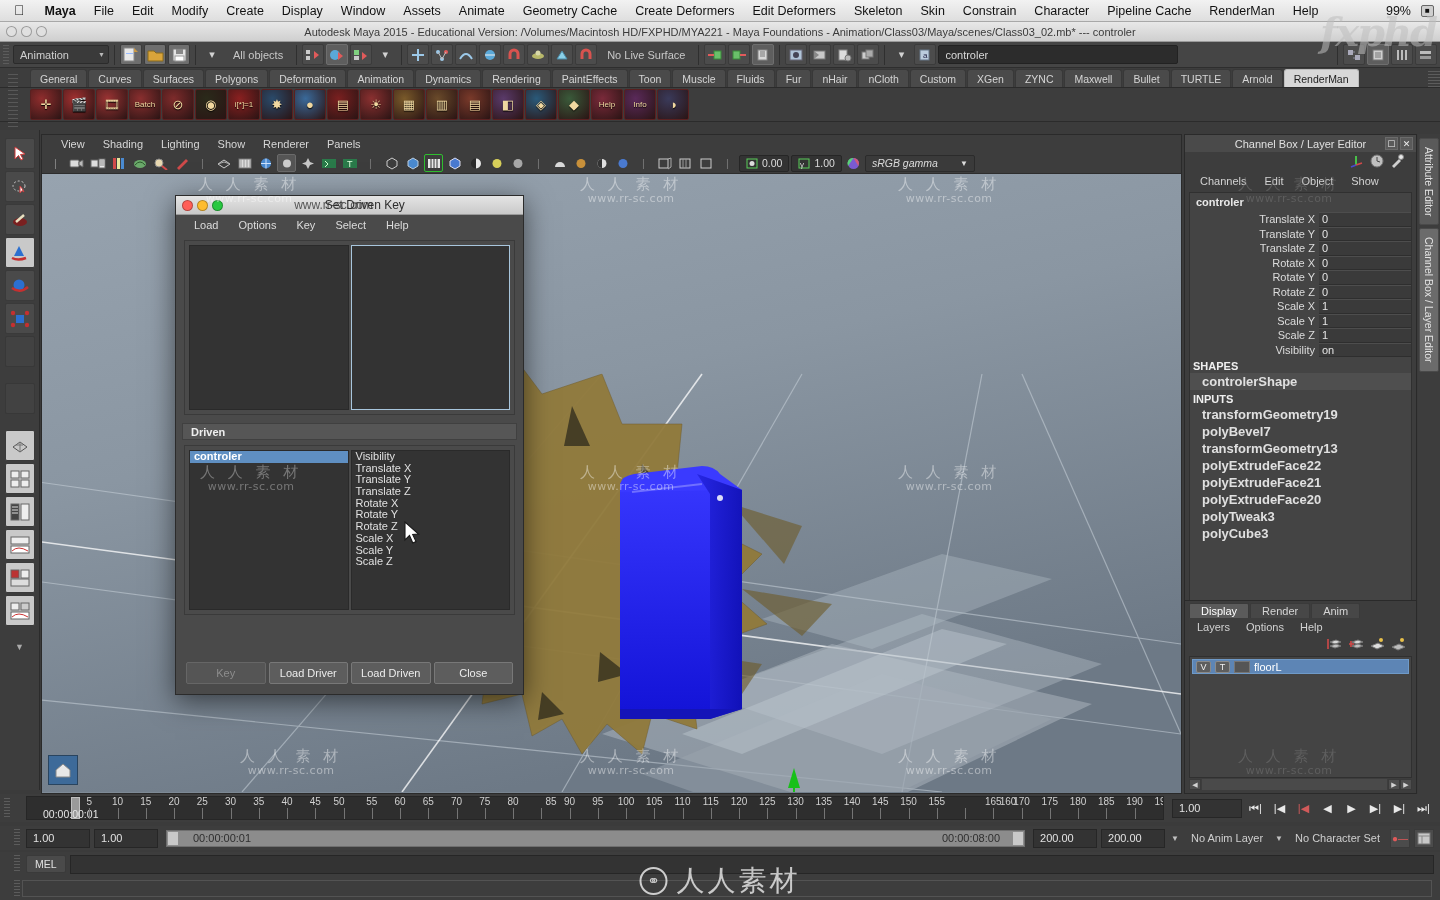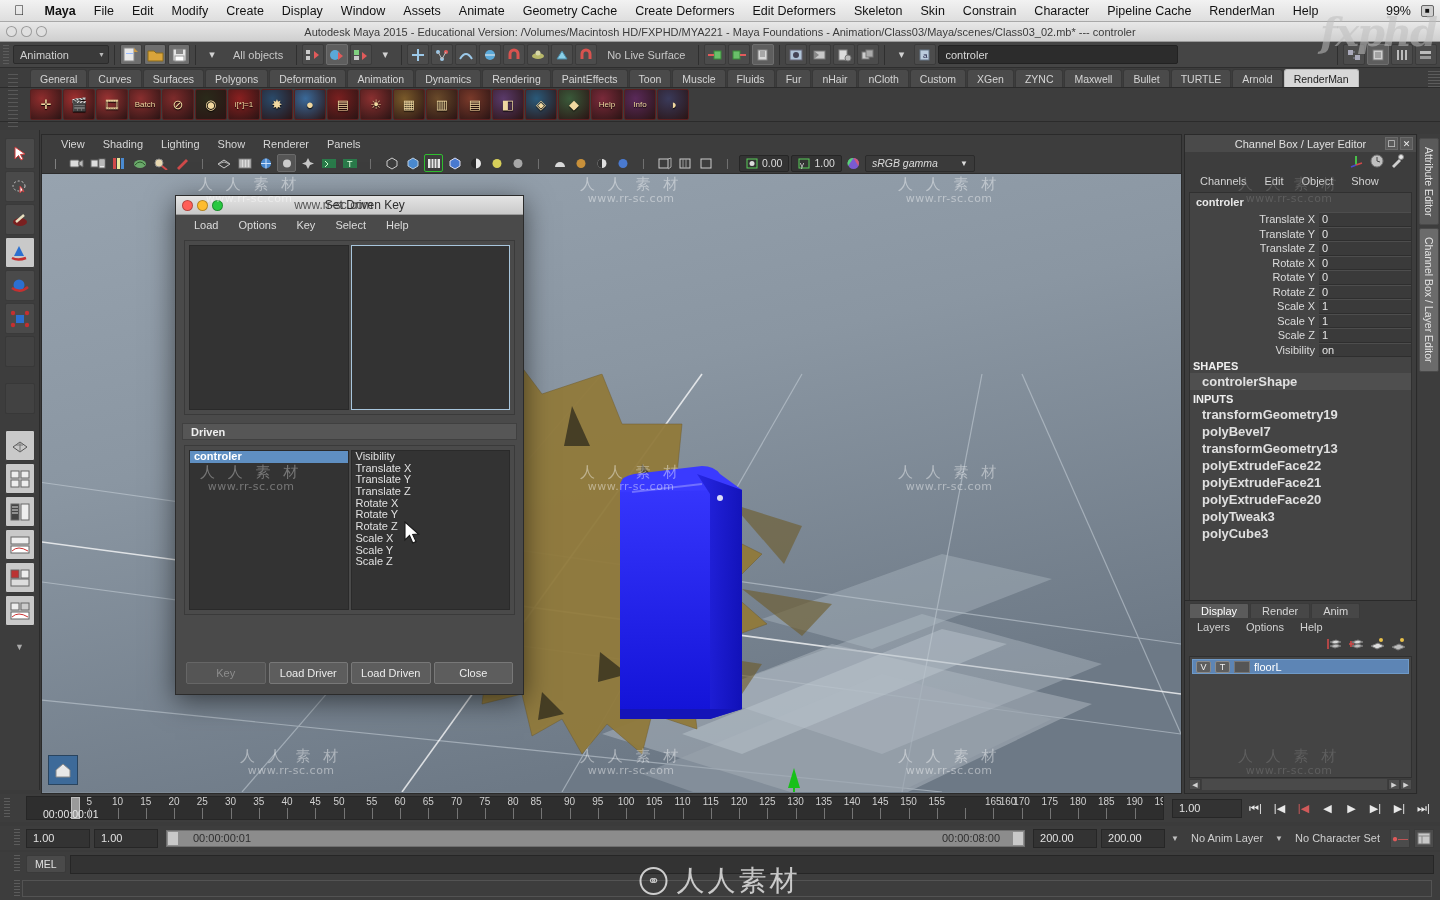--- a/index.html
+++ b/index.html
@@ -1279,21 +1279,21 @@
         <div class="ts-lab" style="left: 373px;">60</div>
         <div class="ts-tick" style="left: 401.25px;"></div>
         <div class="ts-lab" style="left: 401.25px;">65</div>
         <div class="ts-tick" style="left: 429.5px;"></div>
         <div class="ts-lab" style="left: 429.5px;">70</div>
         <div class="ts-tick" style="left: 457.75px;"></div>
         <div class="ts-lab" style="left: 457.75px;">75</div>
         <div class="ts-tick" style="left: 486px;"></div>
         <div class="ts-lab" style="left: 486px;">80</div>
         <div class="ts-tick" style="left: 514.25px;"></div>
-        <div class="ts-lab" style="left: 509px;">85</div>
+        <div class="ts-lab" style="left: 524px;">85</div>
         <div class="ts-tick" style="left: 542.5px;"></div>
         <div class="ts-lab" style="left: 542.5px;">90</div>
         <div class="ts-tick" style="left: 570.75px;"></div>
         <div class="ts-lab" style="left: 570.75px;">95</div>
         <div class="ts-tick" style="left: 599px;"></div>
         <div class="ts-lab" style="left: 599px;">100</div>
         <div class="ts-tick" style="left: 627.25px;"></div>
         <div class="ts-lab" style="left: 627.25px;">105</div>
         <div class="ts-tick" style="left: 655.5px;"></div>
         <div class="ts-lab" style="left: 655.5px;">110</div>

